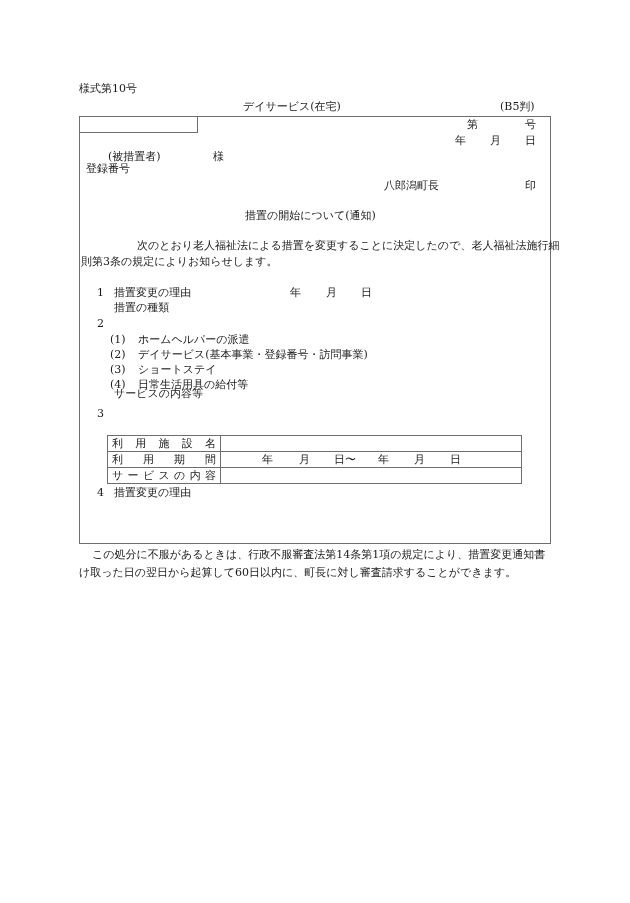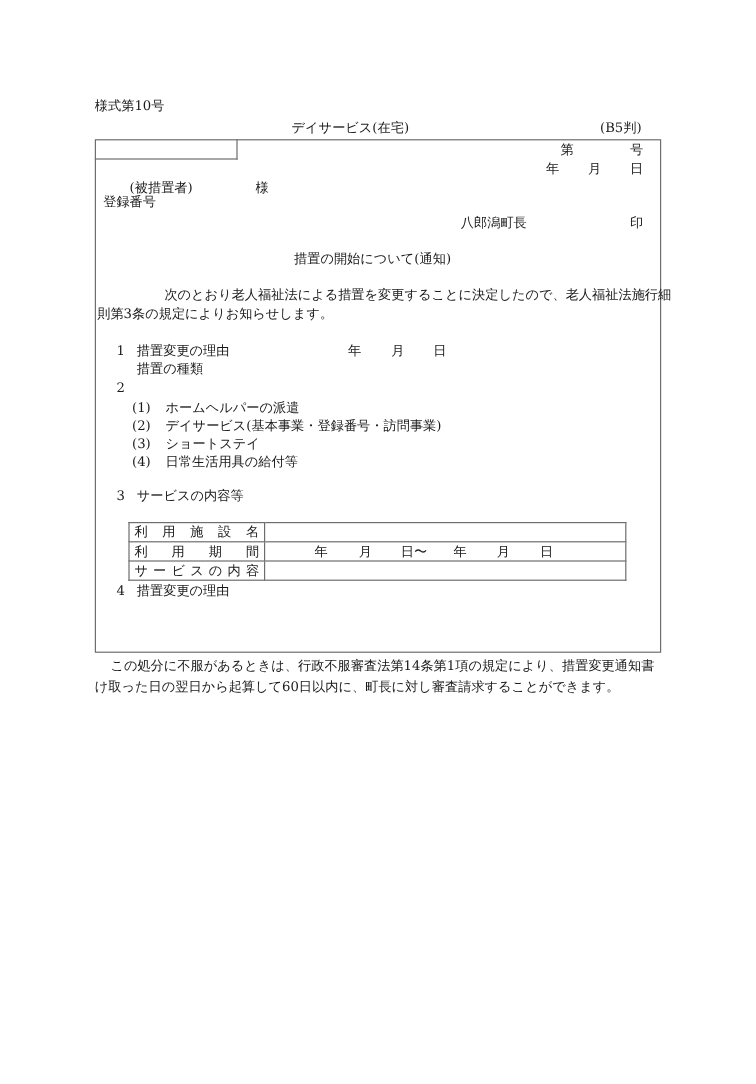--- a/index.html
+++ b/index.html
@@ -69,21 +69,21 @@
 <div class="abs" style="left:110px; top:334px;">(1)</div>
 <div class="abs" style="left:138px; top:334px;">ホームヘルパーの派遣</div>
 <div class="abs" style="left:110px; top:349px;">(2)</div>
 <div class="abs" style="left:138px; top:349px;">デイサービス(基本事業・登録番号・訪問事業)</div>
 <div class="abs" style="left:110px; top:364px;">(3)</div>
 <div class="abs" style="left:138px; top:364px;">ショートステイ</div>
 <div class="abs" style="left:110px; top:379px;">(4)</div>
 <div class="abs" style="left:138px; top:379px;">日常生活用具の給付等</div>
 
 <div class="abs" style="left:97px; top:408px;">3</div>
-<div class="abs" style="left:114px; top:408px;">サービスの内容等</div>
+<div class="abs" style="left:114px; top:388px;">サービスの内容等</div>
 
 <table class="svc">
   <tbody>
       <tr>
     <td class="lbl">
       <div class="spread">
         <span>利</span>
         <span>用</span>
         <span>施</span>
         <span>設</span>

